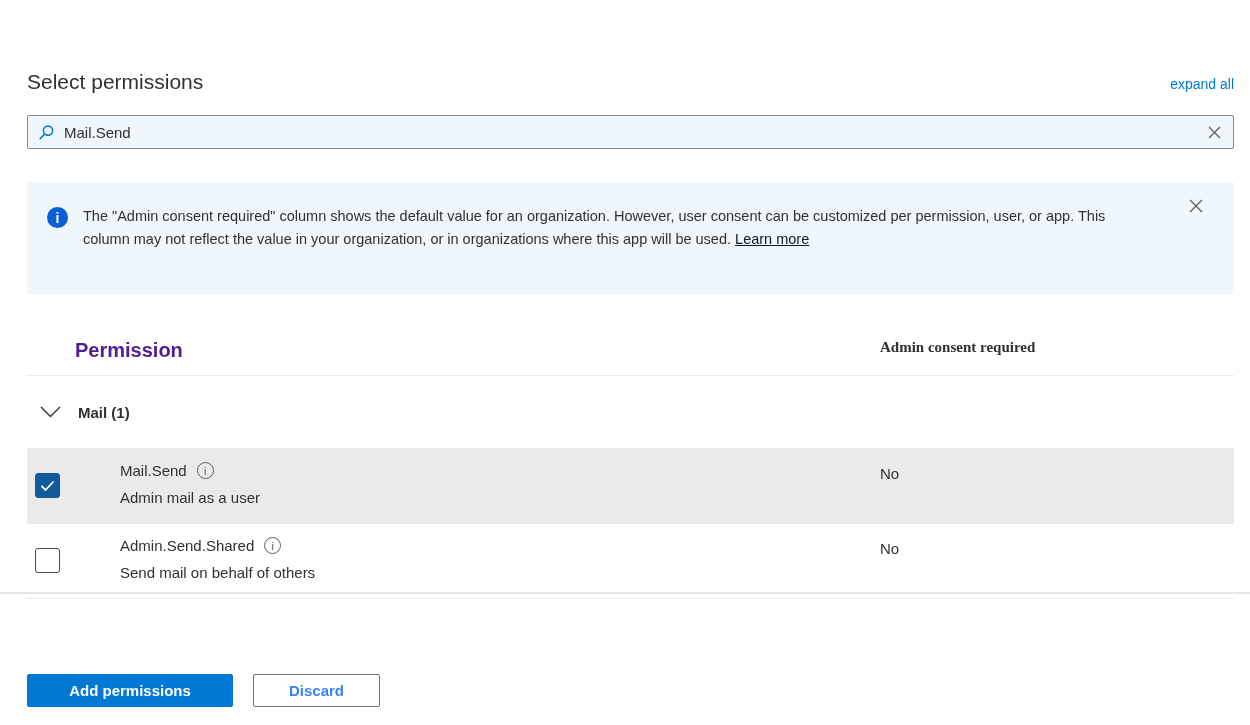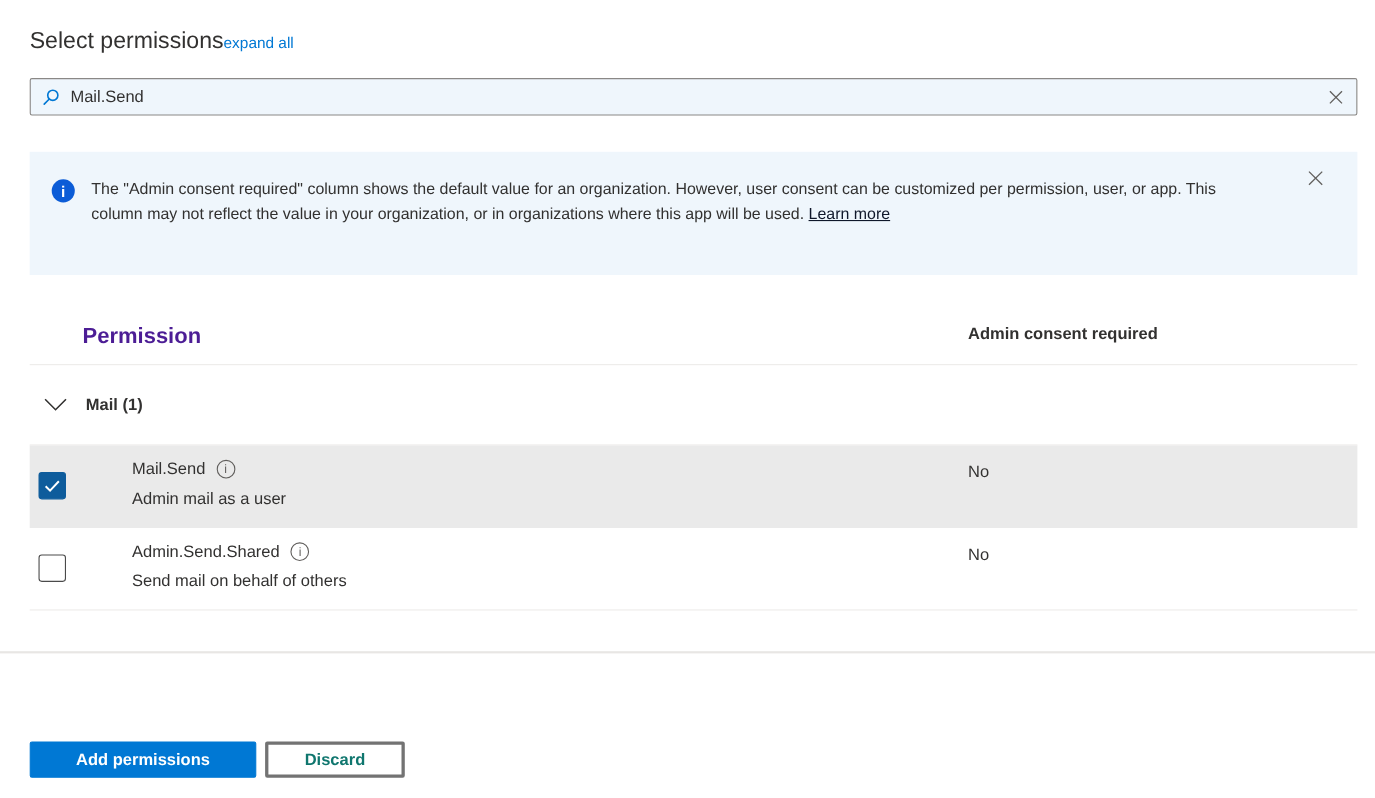--- a/index.html
+++ b/index.html
@@ -11,21 +11,23 @@
     height: 725px;
     background: #ffffff;
     overflow: hidden;
   }
   .content { margin-left: 27px; margin-right: 16px; }
 
   
   .titlebar {
     padding-top: 26px;
     display: flex;
+    justify-content: space-between;
     align-items: baseline;
+    margin-top: 44px;
   }
   .page-title { font-size: 21px; font-weight: 400; color: #323130; letter-spacing: 0; }
   .expand-all { font-size: 14px; color: #0078d4; text-decoration: none; cursor: pointer; }
 
   
   .searchbox {
     margin-top: 21px;
     height: 34px;
     background: #eff6fc;
     border: 1px solid #8a8886;
@@ -89,21 +91,21 @@
     padding-bottom: 17px;
     border-bottom: 1px solid #edebe9;
     height: 37px;
   }
   .col-permission {
     position: absolute; left: 48px; top: 0;
     font-size: 20px; font-weight: 700; color: #4c1d95;
   }
   .col-admin {
     position: absolute; left: 853px; top: 0;
-    font-size: 15px; font-weight: 700; color: #323130;
+    font-size: 15px; font-weight: 700; color: #323130; font-family: Liberation Serif, serif;
   }
 
   .group-row {
     height: 73px;
     display: flex;
     align-items: center;
     border-bottom: 1px solid #edebe9;
     cursor: pointer;
   }
   .chev { display: flex; margin-left: 13px; }
@@ -171,23 +173,24 @@
     padding: 0 32px;
   }
   .btn-primary {
     background: #0078d4;
     color: #ffffff;
     border: 1px solid #0078d4;
     width: 206px;
   }
   .btn-secondary {
     background: #ffffff;
-    color: #0f766e;
-    border: 3px solid #737373;
+    color: #3b82f6;
+    border: 1px solid #737373;
     width: 127px;
+    margin-left: 12px;
   }
 </style>
 </head>
 <body>
 
 <div class="page">
   <div class="content">
 
     <div class="titlebar">
       <div class="page-title">Select permissions</div>

